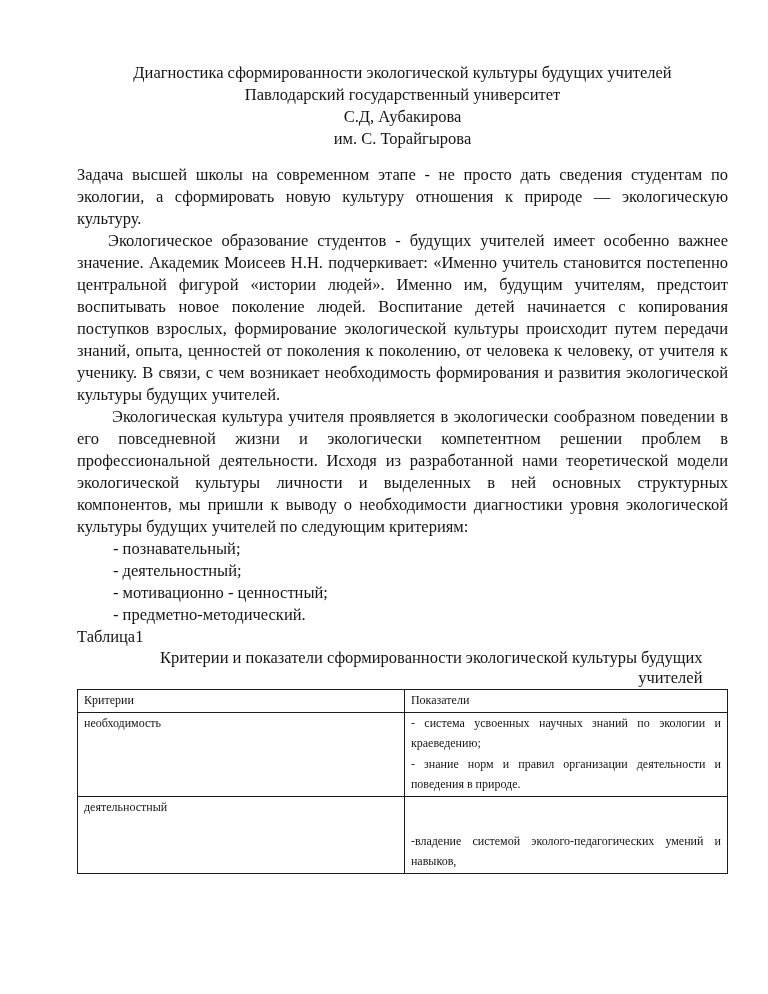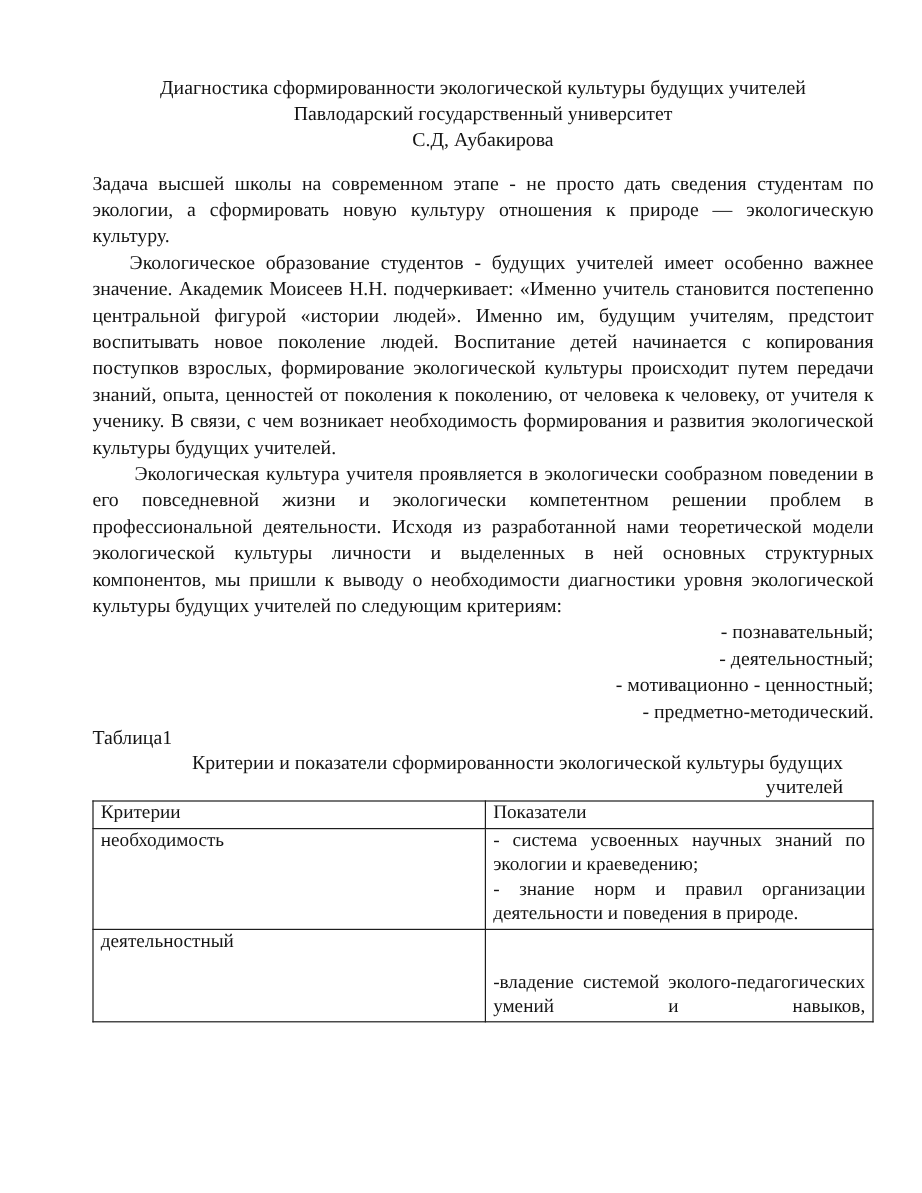--- a/index.html
+++ b/index.html
@@ -16,34 +16,34 @@
     line-height: 22px;
     overflow: hidden;
   }
   .title-block { text-align: center; margin: 0 0 14px 0; }
   .title-block div { white-space: normal; }
   .para { margin: 0; text-align: justify; }
   .indent-md { text-indent: 31px; }
   .indent-lg { text-indent: 35px; }
   .indent-sm { text-indent: 14px; }
   .criteria-list { margin: 0; padding: 0 0 0 36px; }
-  .criteria-list div { text-align: right; }
+  .criteria-list div { text-align: left; }
   .table-label { margin: 0; }
   .table-caption {
     text-align: right;
     max-width: 600px;
     margin: 0 auto;
     line-height: 20px;
   }
   table.criteria {
     width: 100%;
     border-collapse: collapse;
     table-layout: fixed;
     margin-top: 1px;
-    font-size: 16px;
+    font-size: 12px;
     line-height: 20.5px;
   }
   table.criteria th, table.criteria td {
     border: 1px solid #1d1d1d;
     padding: 0 6px 1px 6px;
     font-weight: normal;
     text-align: left;
     vertical-align: top;
   }
   col.c1 { width: 50.3%; }
@@ -52,20 +52,21 @@
 </style>
 </head>
 <body>
 
 <div class="page">
 
   <div class="title-block">
     <div>Диагностика сформированности экологической культуры будущих учителей</div>
     <div>Павлодарский государственный университет</div>
     <div>С.Д, Аубакирова</div>
+    <div>им. С. Торайгырова</div>
   </div>
 
   <p class="para">Задача высшей школы на современном этапе - не просто дать сведения студентам по экологии, а сформировать новую культуру отношения к природе — экологическую культуру.</p>
   <p class="para indent-md">Экологическое  образование студентов - будущих учителей имеет особенно важнее значение. Академик Моисеев Н.Н. подчеркивает: «Именно учитель становится постепенно центральной фигурой «истории людей». Именно им, будущим учителям, предстоит воспитывать новое поколение людей. Воспитание детей начинается с копирования поступков взрослых, формирование экологической культуры происходит путем передачи знаний, опыта, ценностей от поколения к поколению, от человека к человеку, от учителя к ученику. В связи, с чем возникает необходимость формирования и развития экологической культуры будущих учителей.</p>
   <p class="para indent-lg">Экологическая культура учителя проявляется в экологически сообразном поведении в его повседневной жизни и экологически компетентном решении проблем в профессиональной деятельности. Исходя из разработанной нами теоретической модели экологической культуры личности и выделенных в ней основных структурных компонентов, мы пришли к выводу о необходимости диагностики уровня экологической культуры будущих учителей по следующим критериям:</p>
 
   <div class="criteria-list">
     <div>- познавательный;</div>
     <div>- деятельностный;</div>
     <div>- мотивационно - ценностный;</div>

